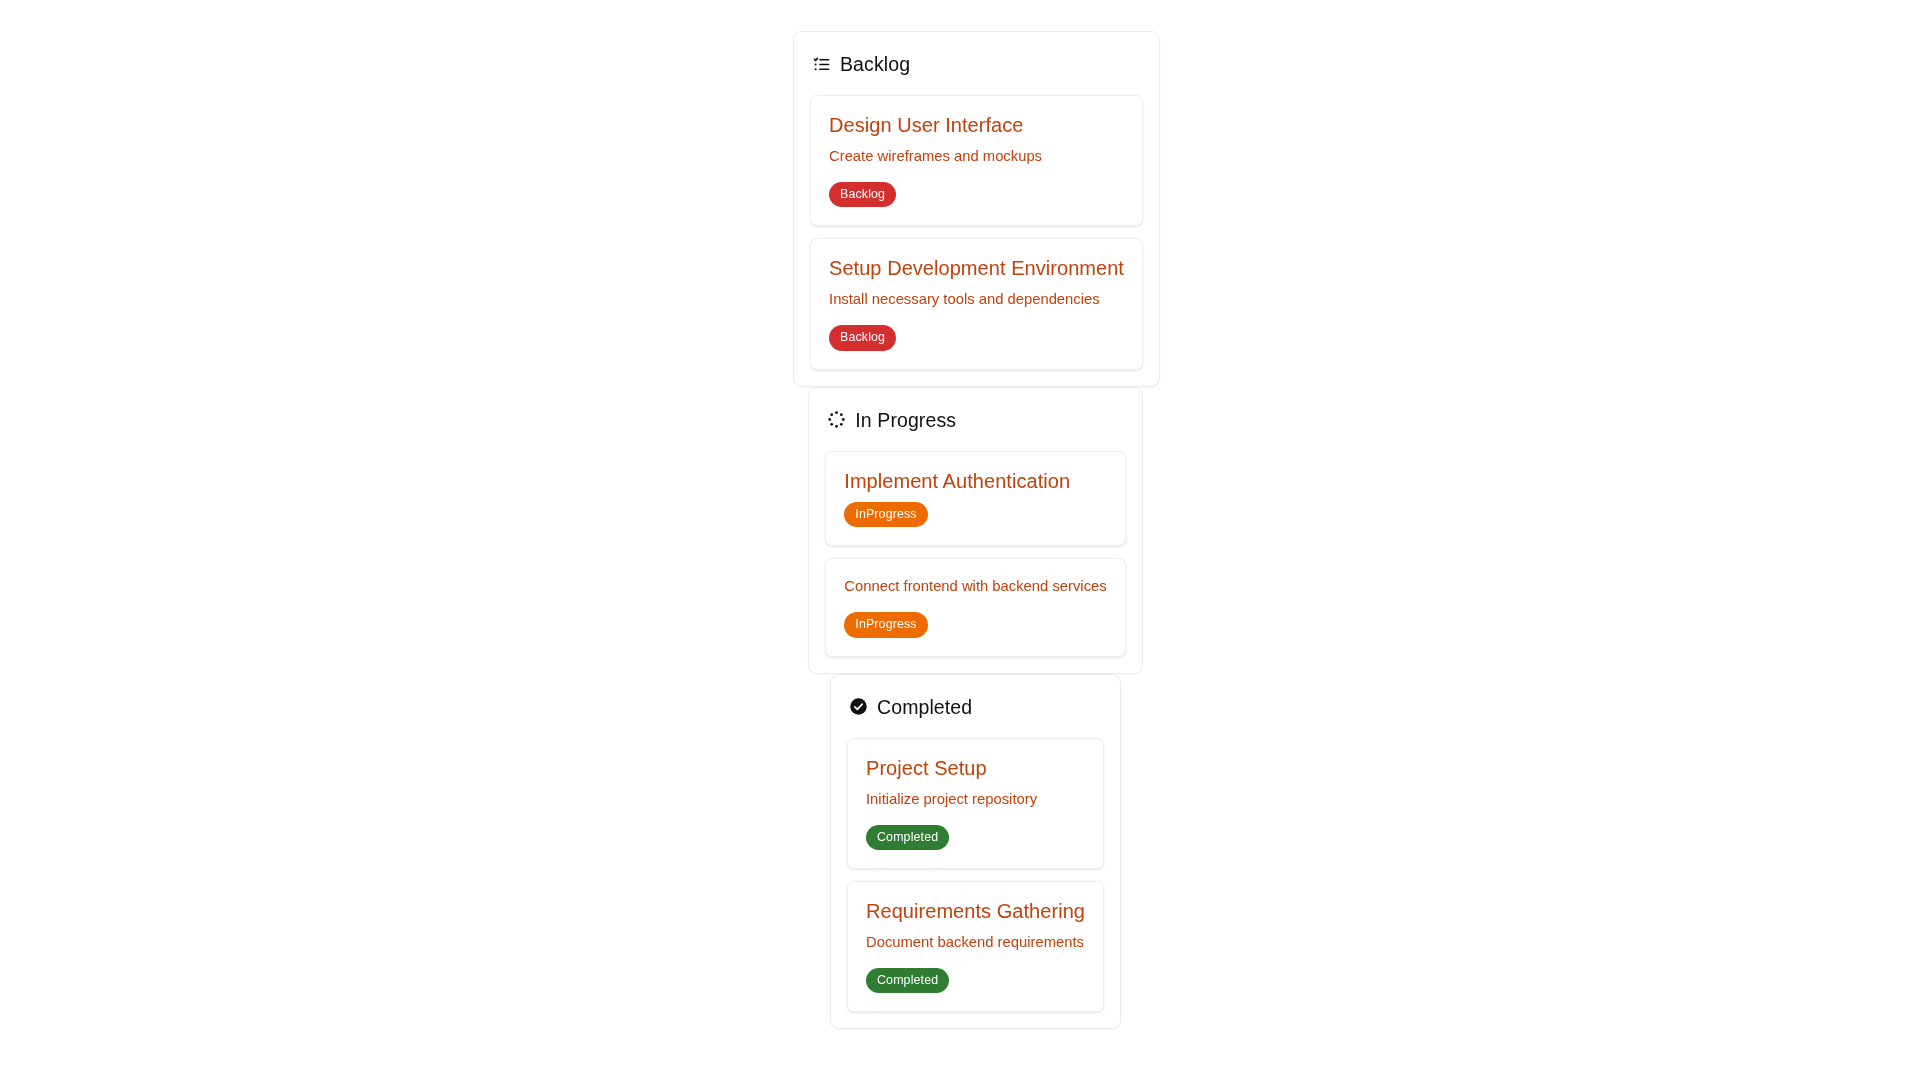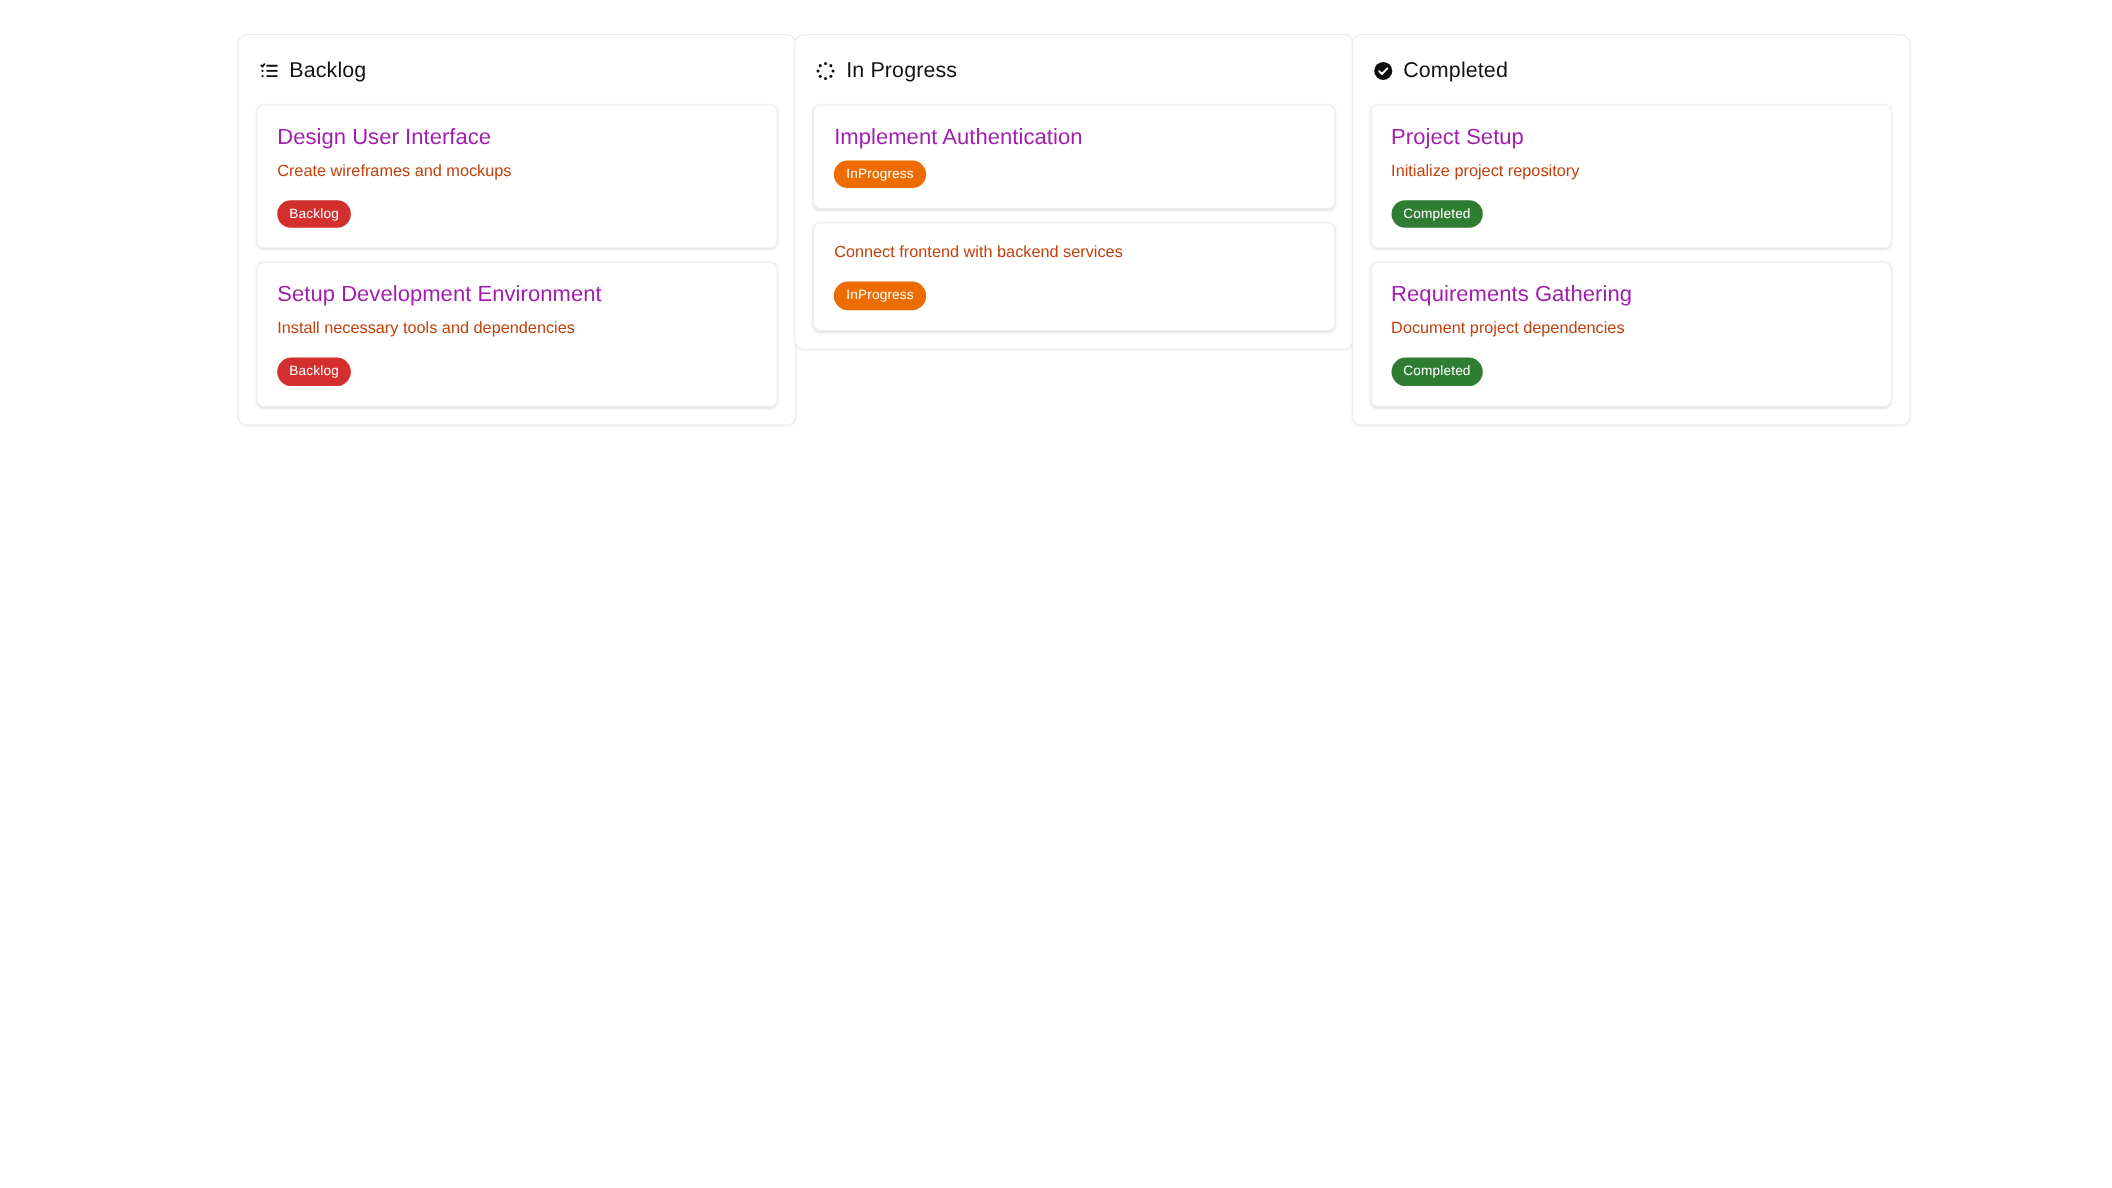--- a/index.html
+++ b/index.html
@@ -13,22 +13,22 @@
     -webkit-font-smoothing: antialiased;
   }
 
   #board {
     position: absolute;
     left: 216px;
     top: 31px;
     width: 1521px;
     height: 442px;
     display: flex;
-    flex-direction: row;
-    align-items: flex-start;
+    flex-direction: column;
+    align-items: center;
   }
 
   .column {
     flex: 1 1 0;
     background: #ffffff;
     border: 1px solid #ebebeb;
     border-radius: 9px;
     box-shadow: 0 1px 2px rgba(0,0,0,0.045);
     padding: 20px 16px 16px 16px;
     display: flex;
@@ -75,21 +75,21 @@
     background: #ffffff;
     border: 1px solid #eeeeee;
     border-radius: 7px;
     box-shadow: 0 1px 3px rgba(0,0,0,0.08), 0 1px 1px rgba(0,0,0,0.03);
     padding: 17px 18px 18px 18px;
   }
 
   .card-title {
     font-size: 20px;
     line-height: 25px;
-    color: #a21caf;
+    color: #c2410c;
     font-weight: 400;
     letter-spacing: 0.05px;
     margin: 0 0 8px 0;
     white-space: nowrap;
   }
 
   .card-desc {
     font-size: 14.8px;
     line-height: 20px;
     color: #c2410c;
@@ -183,19 +183,19 @@
       <span class="column-title">Completed</span>
     </div>
     <div class="card-list">
       <div class="card">
         <div class="card-title">Project Setup</div>
         <div class="card-desc">Initialize project repository</div>
         <span class="badge" style="background: rgb(46, 125, 50);">Completed</span>
       </div>
       <div class="card">
         <div class="card-title">Requirements Gathering</div>
-        <div class="card-desc">Document project dependencies</div>
+        <div class="card-desc">Document backend requirements</div>
         <span class="badge" style="background: rgb(46, 125, 50);">Completed</span>
       </div>
     </div>
   </div>
 
 </div>
 
 </body></html>

